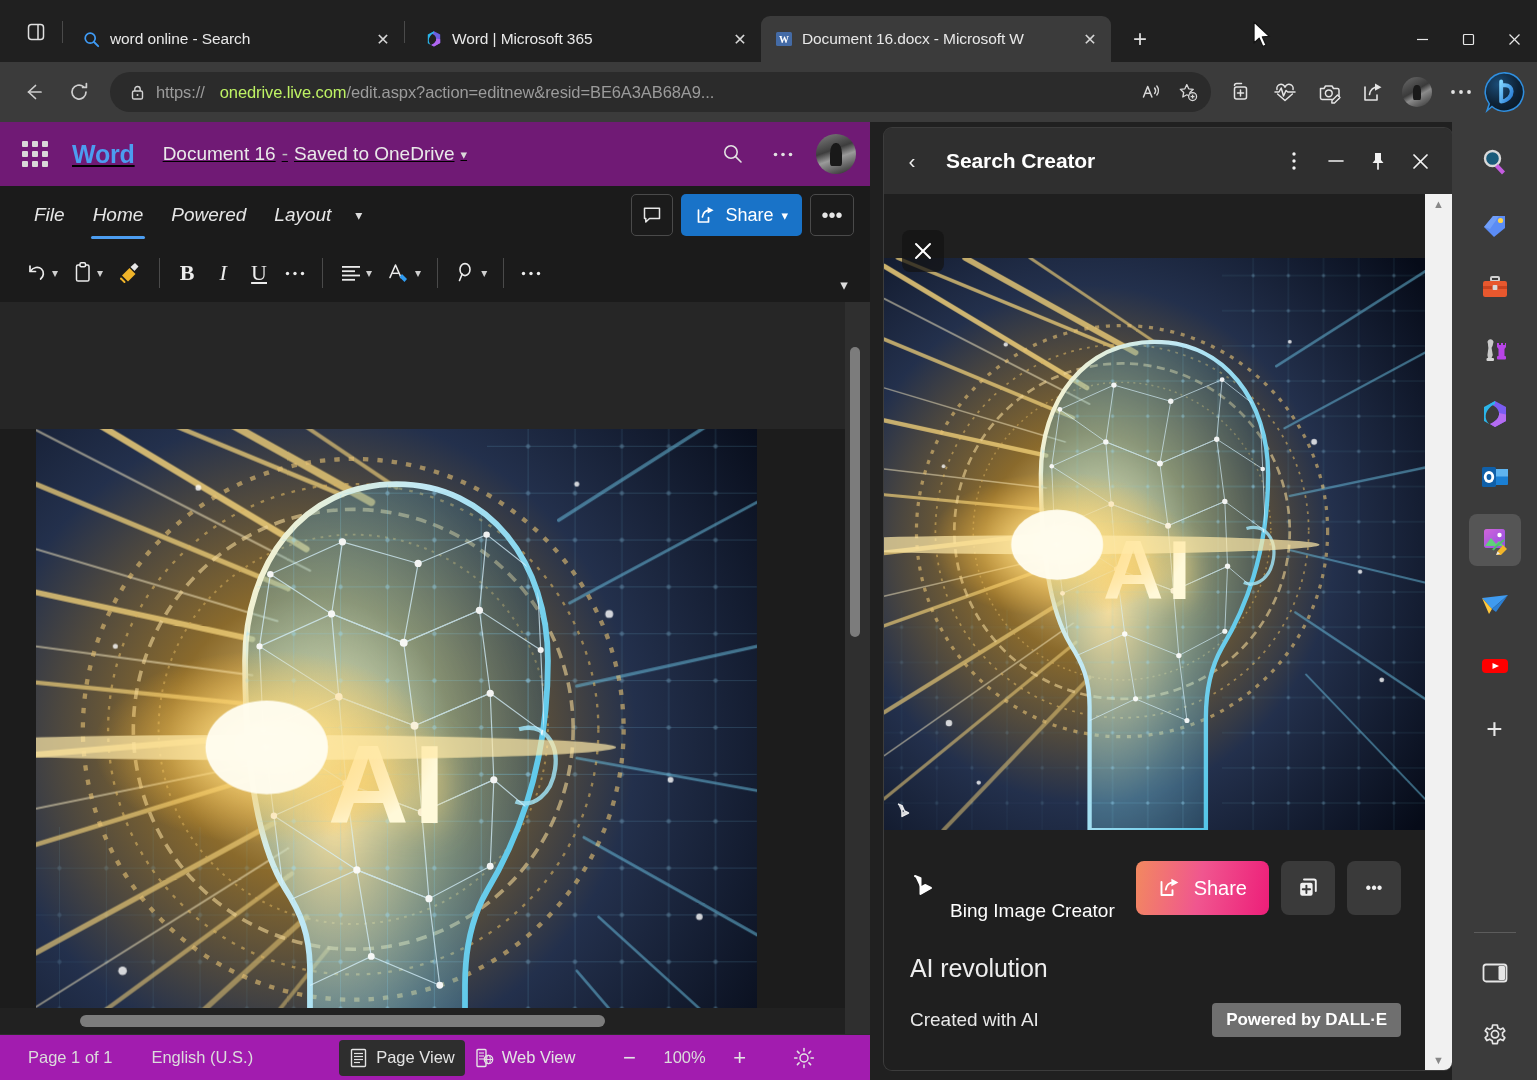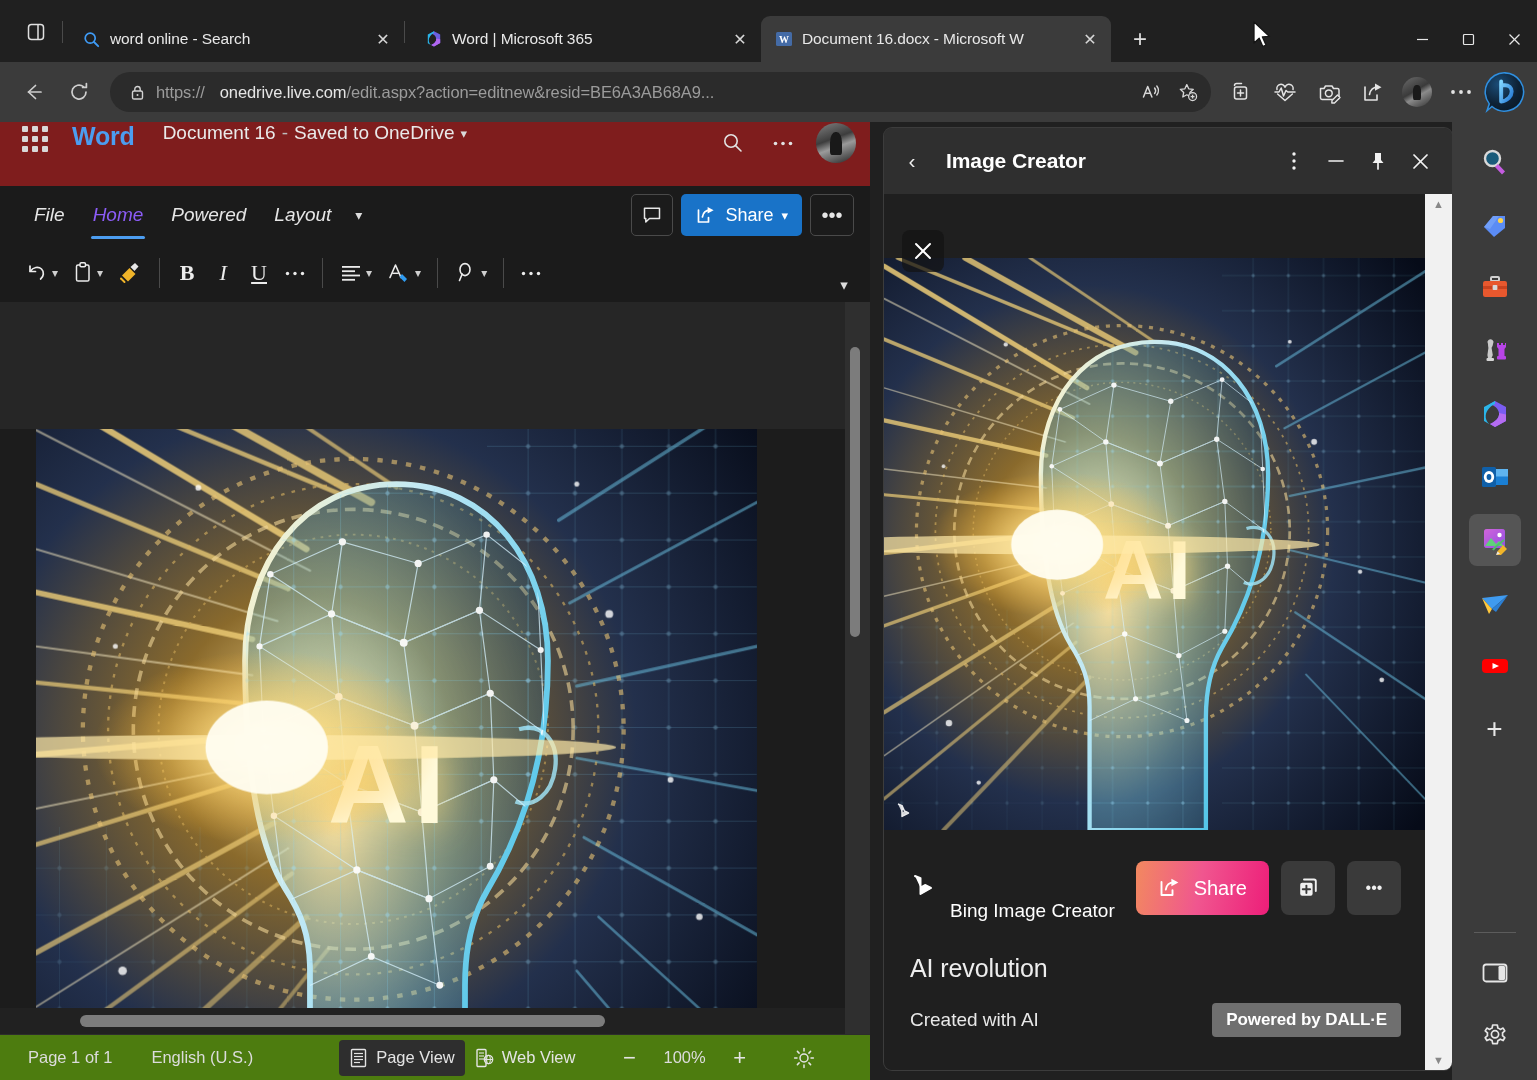--- a/index.html
+++ b/index.html
@@ -67,21 +67,21 @@
   }
   .urlbox {
     flex:1 1 auto; height:40px; background:#2b2b2b; border-radius:20px;
     display:flex; align-items:center; padding:0 6px 0 14px; margin:0 8px; min-width:0;
   }
   .lock { width:26px; flex:0 0 26px; display:flex; align-items:center; justify-content:center; color:#d2d2d2; }
   .urltext {
     flex:1 1 auto; font-size:16.5px; color:#9b9b9b; white-space:nowrap;
     overflow:hidden; padding-left:6px; letter-spacing:-0.1px;
   }
-  .urltext b { color:#e5e5e5; font-weight:400;padding-left:15px; }
+  .urltext b { color:#bef264; font-weight:400;padding-left:15px; }
   .url-btn {
     width:34px; height:34px; flex:0 0 34px; border-radius:5px; margin-left:2px;
     display:flex; align-items:center; justify-content:center; color:#d8d8d8; cursor:pointer;
   }
   .toolbtn {
     width:44px; height:40px; flex:0 0 44px; border-radius:5px;
     display:flex; align-items:center; justify-content:center; color:#e4e4e4; cursor:pointer;
   }
   .avatar-btn {
     width:44px; height:40px; flex:0 0 44px; display:flex; align-items:center; justify-content:center; cursor:pointer;
@@ -95,21 +95,21 @@
     content:""; position:absolute; left:36%; top:26%; width:26%; height:52%;
     background:#1a1a1a; border-radius:40% 40% 20% 20%;
   }
 
   
   .word {
     position:absolute; left:0; top:122px; width:870px; height:958px;
     background:#1b1b1b; overflow:hidden;
   }
   .word-header {
-    height:64px; display:flex; align-items:flex-start; padding:0 14px 0 18px; background:#7f1d1d;
+    height:64px; display:flex; align-items:center; padding:0 14px 0 18px; background:#701a75;text-decoration:underline;
   }
   .waffle { width:34px; height:34px; display:grid; grid-template-columns:repeat(3,6px);
     grid-template-rows:repeat(3,6px); gap:4px; align-content:center; justify-content:center;
     cursor:pointer; border-radius:4px; }
   .waffle i { width:6px; height:6px; background:#d8d8d8; border-radius:1px; display:block; }
   .word-brand { color:#4c9df0; font-size:25px; font-weight:700; margin-left:20px; letter-spacing:-0.2px; }
   .doc-title-wrap { margin-left:28px; display:flex; align-items:center; gap:6px; cursor:pointer; }
   .doc-title { color:#e9e9e9; font-size:19px; }
   .doc-sep { color:#bdbdbd; font-size:19px; }
   .doc-saved { color:#e9e9e9; font-size:19px; }
@@ -128,21 +128,21 @@
     background:#191919; border-radius:45% 45% 15% 15%;
   }
 
   .ribbon-tabs {
     height:58px; display:flex; align-items:center; padding:0 16px 0 20px; background:#1b1b1b;
   }
   .rtab {
     position:relative; padding:0 14px; height:44px; display:flex; align-items:center;
     color:#e6e6e6; font-size:19px; cursor:pointer; border-radius:5px;font-style:italic;
   }
-  .rtab.active { color:#8b5cf6; }
+  .rtab.active { color:#e5e5e5; }
   .rtab.active::after {
     content:""; position:absolute; left:12px; right:12px; bottom:-2px; height:3px;
     background:#4c9df0; border-radius:2px;
   }
   .rtab-chev { padding:0 10px; color:#dcdcdc; font-size:14px; cursor:pointer; display:flex; align-items:center; height:40px; }
   .ribbon-right { margin-left:auto; display:flex; align-items:center; gap:8px; }
   .comment-btn {
     width:42px; height:42px; border:1px solid #4a4a4a; border-radius:5px;
     display:flex; align-items:center; justify-content:center; color:#e6e6e6; cursor:pointer;
   }
@@ -192,21 +192,21 @@
     position:absolute; left:0; bottom:0; width:845px; height:26px; background:#212121;
   }
   .doc-hthumb {
     position:absolute; left:80px; top:7px; width:525px; height:12px;
     background:#7c7c7c; border-radius:6px; cursor:pointer;
   }
   .doc-edge { position:absolute; right:0; top:0; width:25px; height:732px; background:#2f2f2f; }
 
   .statusbar {
     position:absolute; left:0; bottom:0; width:870px; height:46px;
-    background:#4d7c0f; display:flex; align-items:center; padding:0 14px 0 28px;
+    background:#a21caf; display:flex; align-items:center; padding:0 14px 0 28px;
     border-top:1px solid #2d2d2d;
   }
   .sb-text { color:#dcdcdc; font-size:16.5px; }
   .sb-item {
     display:flex; align-items:center; gap:8px; height:36px; padding:0 10px;
     border-radius:4px; color:#e4e4e4; font-size:16.5px; cursor:pointer;
   }
   .sb-item.sel { background:#2e2e2e; }
   .sb-zoom-btn {
     width:36px; height:34px; display:flex; align-items:center; justify-content:center;
@@ -812,21 +812,21 @@
               <line x1="15.9" y1="6.1" x2="17.6" y2="4.4"></line>
           </g>
         </svg>
       </div>
     </div>
   </div>
 
   <div class="icpanel">
     <div class="ic-header">
       <div class="ic-back">‹</div>
-      <div class="ic-title">Image Creator</div>
+      <div class="ic-title">Search Creator</div>
       <div class="ic-hdr-right">
         <div class="ic-hbtn">
           <svg width="6" height="22" viewBox="0 0 6 22">
             <circle cx="3" cy="4" r="1.7" fill="#f2f2f2"></circle>
               <circle cx="3" cy="11" r="1.7" fill="#f2f2f2"></circle>
               <circle cx="3" cy="18" r="1.7" fill="#f2f2f2"></circle>
           </svg>
         </div>
         <div class="ic-hbtn">
           <svg width="18" height="18" viewBox="0 0 18 18">

